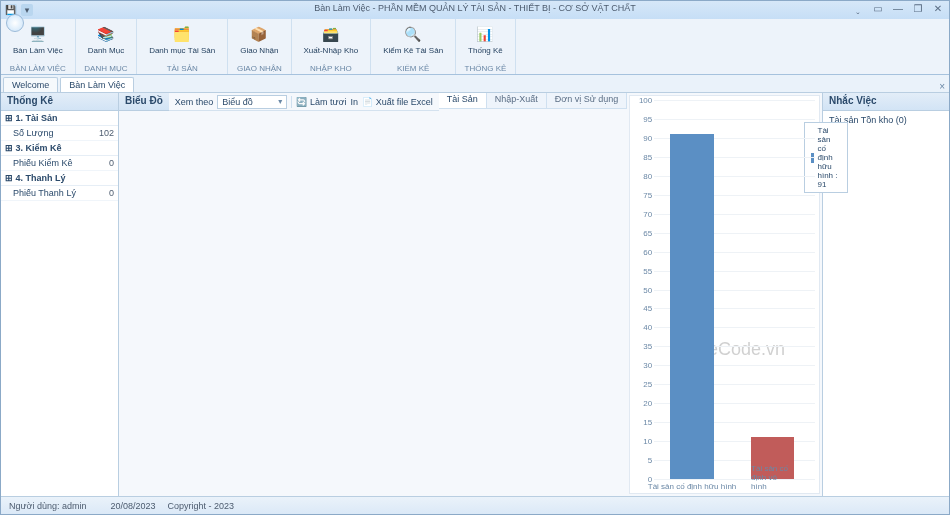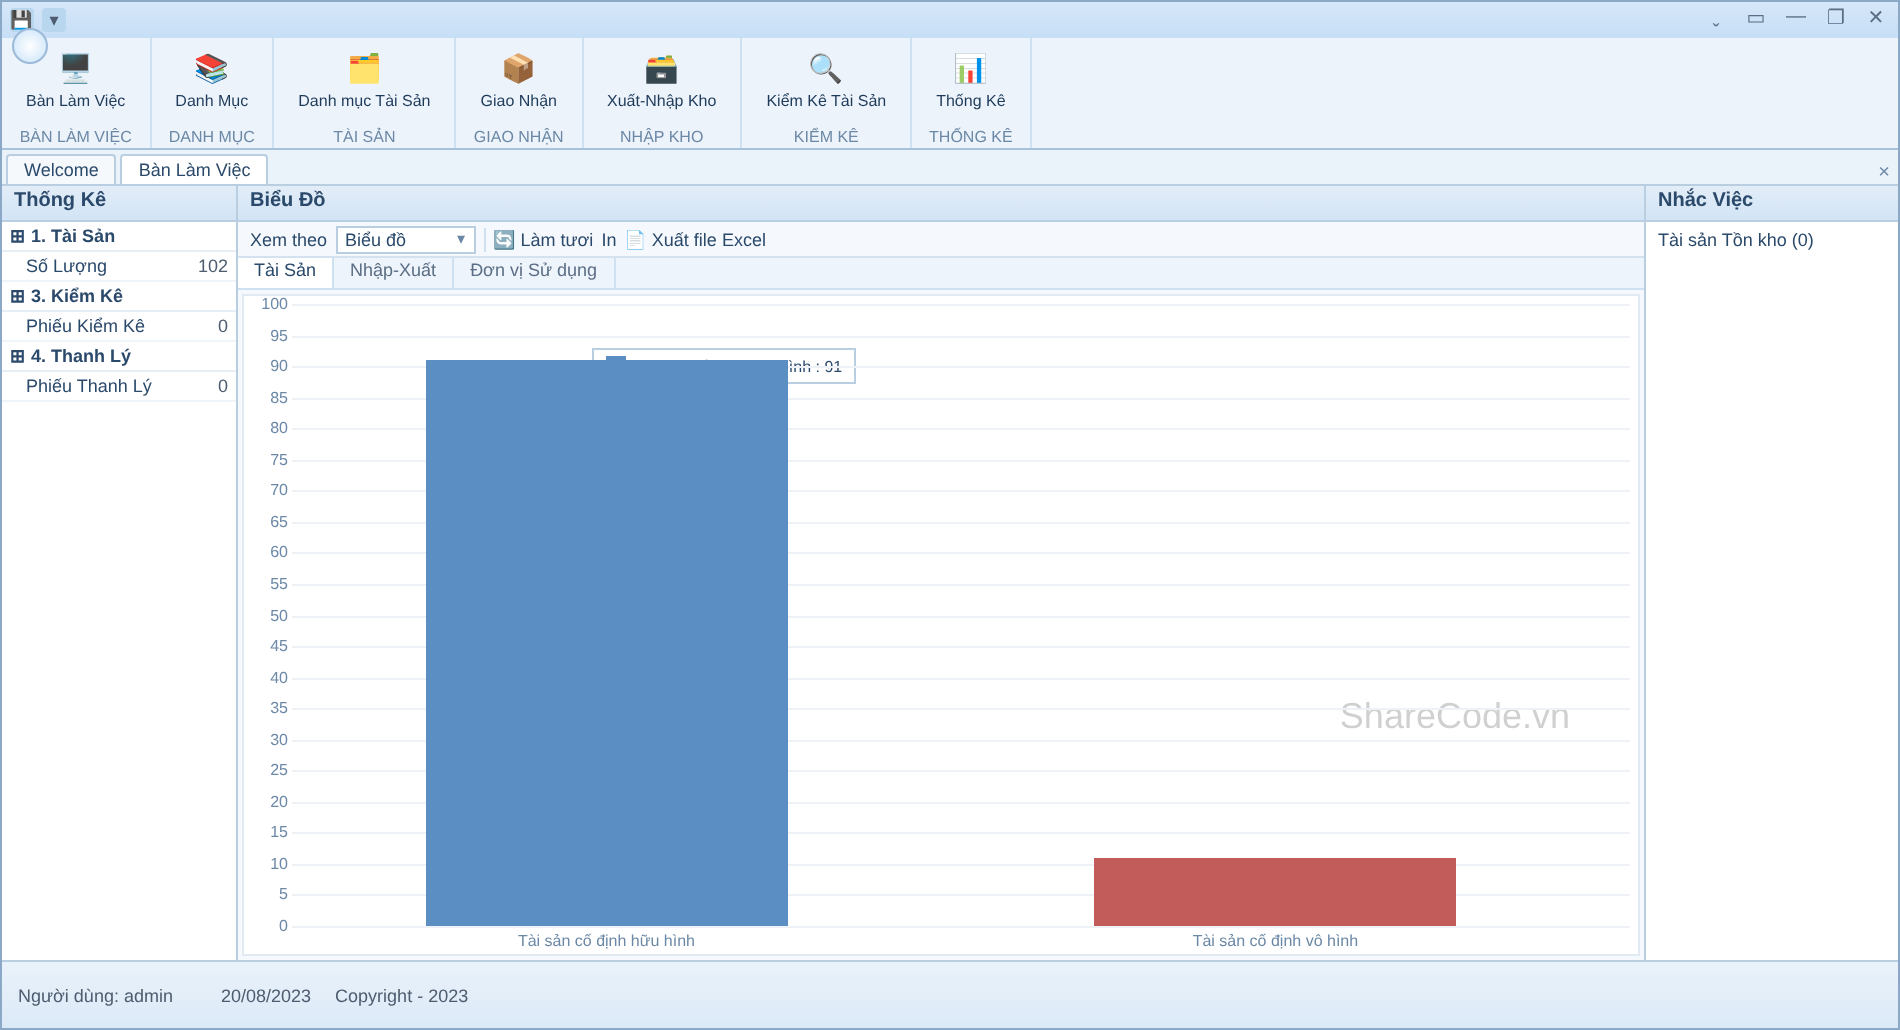--- a/index.html
+++ b/index.html
@@ -36,21 +36,21 @@
 
   
   .main { flex:1; display:flex; min-height:0; }
   .panel-header { height:18px; background:linear-gradient(#e3edf8,#d2e4f5); border-bottom:1px solid #b9cee1; padding:2px 6px; font-size:10px; font-weight:bold; color:#2b4a6b; }
   .left-panel { width:118px; border-right:1px solid #b9cee1; display:flex; flex-direction:column; background:#fff; }
   .tree { font-size:9px; color:#2b4a6b; }
   .tree-group { padding:2px 4px; border-bottom:1px solid #e6eef6; display:flex; align-items:center; gap:3px; font-weight:bold; }
   .tree-item { padding:2px 4px 2px 12px; border-bottom:1px solid #f0f5fa; display:flex; justify-content:space-between; }
   .tree-item .val { color:#4d5c6f; }
 
-  .center { flex:1; display:flex; flex-direction:column; min-width:0; background:#f5f8fc; border-right:1px solid #b9cee1; }
+  .center { flex:1; display:flex; flex-direction:row; min-width:0; background:#f5f8fc; border-right:1px solid #b9cee1; }
   .chart-toolbar { height:18px; display:flex; align-items:center; gap:4px; padding:0 6px; font-size:9px; color:#2b4a6b; border-bottom:1px solid #d4e2ef; }
   .chart-toolbar .combo { display:inline-flex; align-items:center; border:1px solid #b9cee1; background:#fff; padding:0 4px; height:14px; min-width:70px; justify-content:space-between; }
   .chart-toolbar .combo .arr { font-size:8px; color:#6b88a6; }
   .chart-toolbar .sep { width:1px; height:12px; background:#cfe0f0; }
   .inner-tabs { height:16px; display:flex; font-size:9px; border-bottom:1px solid #cfe0f0; background:#eef4fb; }
   .inner-tab { padding:1px 8px; border-right:1px solid #cfe0f0; color:#5b6e85; }
   .inner-tab.active { background:#fff; color:#2b4a6b; }
 
   .chart-area { flex:1; position:relative; background:#fff; margin:2px; border:1px solid #e1e9f2; }
   .chart-inner { position:absolute; inset:4px 4px 14px 24px; }
@@ -60,33 +60,34 @@
   .bar.red { background:#c15c5a; }
   .xlabel { position:absolute; font-size:8px; color:#6b88a6; transform:translateX(-50%); }
   .legend-box { position:absolute; border:1px solid #b9cee1; background:#fff; padding:3px 6px; font-size:8px; color:#2b4a6b; display:flex; align-items:center; gap:4px; }
   .legend-sw { width:10px; height:10px; background:#5b8fc4; }
   .wm { position:absolute; font-size:18px; color:rgba(120,120,120,0.35); font-weight:400; }
 
   .right-panel { width:126px; background:#fff; display:flex; flex-direction:column; }
   .note-body { flex:1; padding:4px 6px; font-size:9px; color:#2b4a6b; }
 
   
-  .status { height:34px; background:linear-gradient(#eaf2fa,#dbe9f7); border-top:1px solid #b9cee1; display:flex; align-items:center; font-size:9px; color:#4d5c6f; padding:0 8px; gap:12px; }
+  .status { height:18px; background:linear-gradient(#eaf2fa,#dbe9f7); border-top:1px solid #b9cee1; display:flex; align-items:center; font-size:9px; color:#4d5c6f; padding:0 8px; gap:12px; }
   .status .right { margin-left:12px; }
 </style>
 </head>
 <body>
 
 <div class="app">
 
   <div class="title-bar">
     <div class="qat">
       <span class="qat-ico">💾</span>
       <span class="qat-ico">▾</span>
     </div>
+    <div class="title-text">Bàn Làm Việc - PHẦN MỀM QUẢN LÝ TÀI SẢN - THIẾT BỊ - CƠ SỞ VẬT CHẤT</div>
     <div class="win-controls">
       <span>ˬ</span>
       <span>▭</span>
       <span>—</span>
       <span>❐</span>
       <span>✕</span>
     </div>
   </div>
 
   <div class="pearl"></div>

